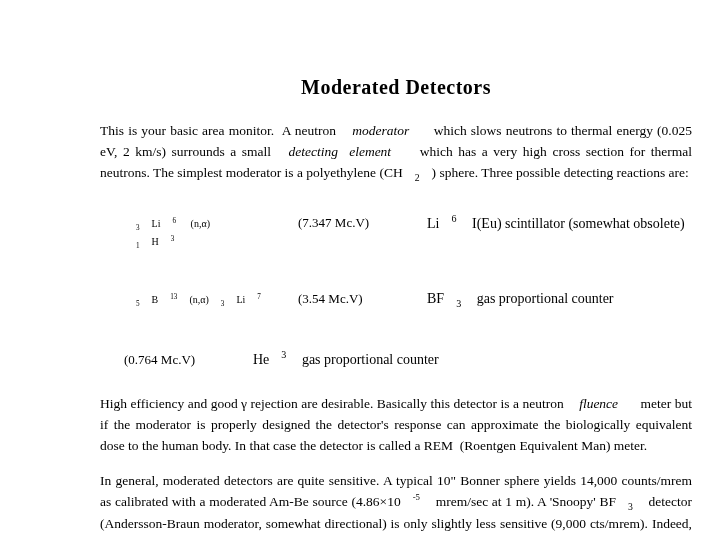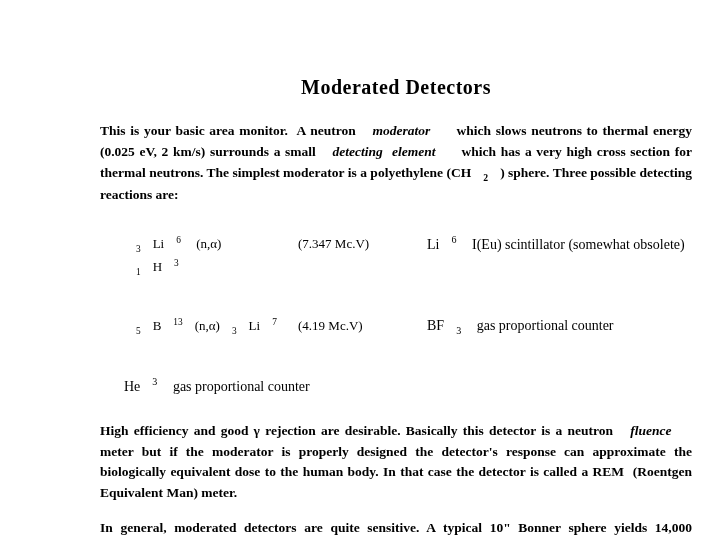--- a/index.html
+++ b/index.html
@@ -30,39 +30,38 @@
       font-size: 20px;
       font-weight: bold;
       margin-bottom: 22px;
       letter-spacing: 0.5px;
     }
 
     .paragraph {
       text-align: justify;
       line-height: 1.55;
       margin-bottom: 14px;
-      font-weight: bold;
     }
 
     .reactions-table {
       margin-bottom: 12px;
       width: 100%;
     }
 
     .reaction-row {
       display: flex;
       align-items: baseline;
       margin-bottom: 4px;
       line-height: 1.5;
     }
 
     .reaction-formula {
       width: 150px;
       flex-shrink: 0;
-      font-size: 13px;
+      font-size: 10px;
     }
 
     .reaction-energy {
       width: 105px;
       flex-shrink: 0;
       font-size: 13px;
     }
 
     .reaction-description {
       font-size: 14px;
@@ -110,28 +109,31 @@
       <div class="reaction-description">
         Li<sup>6</sup> I(Eu) scintillator (somewhat obsolete)
       </div>
     </div>
 
     <div class="reaction-row">
       <div class="reaction-formula">
         <sub>5</sub>B<sup>13</sup>(n,α)<sub>3</sub>Li<sup>7</sup>
       </div>
       <div class="reaction-energy">
-        (4.19 Mc.V)
+        (3.54 Mc.V)
       </div>
       <div class="reaction-description">
         BF<sub>3</sub> gas proportional counter
       </div>
     </div>
 
     <div class="reaction-row">
+      <div class="reaction-energy">
+        (0.764 Mc.V)
+      </div>
       <div class="reaction-description">
         He<sup>3</sup> gas proportional counter
       </div>
     </div>
   </div>
 
   <div class="paragraph">
     High efficiency and good γ rejection are desirable. Basically this detector is a neutron
     <em>fluence</em>&nbsp;&nbsp; meter but if the moderator is properly designed the detector's response can
     approximate the biologically equivalent dose to the human body. In that case the

